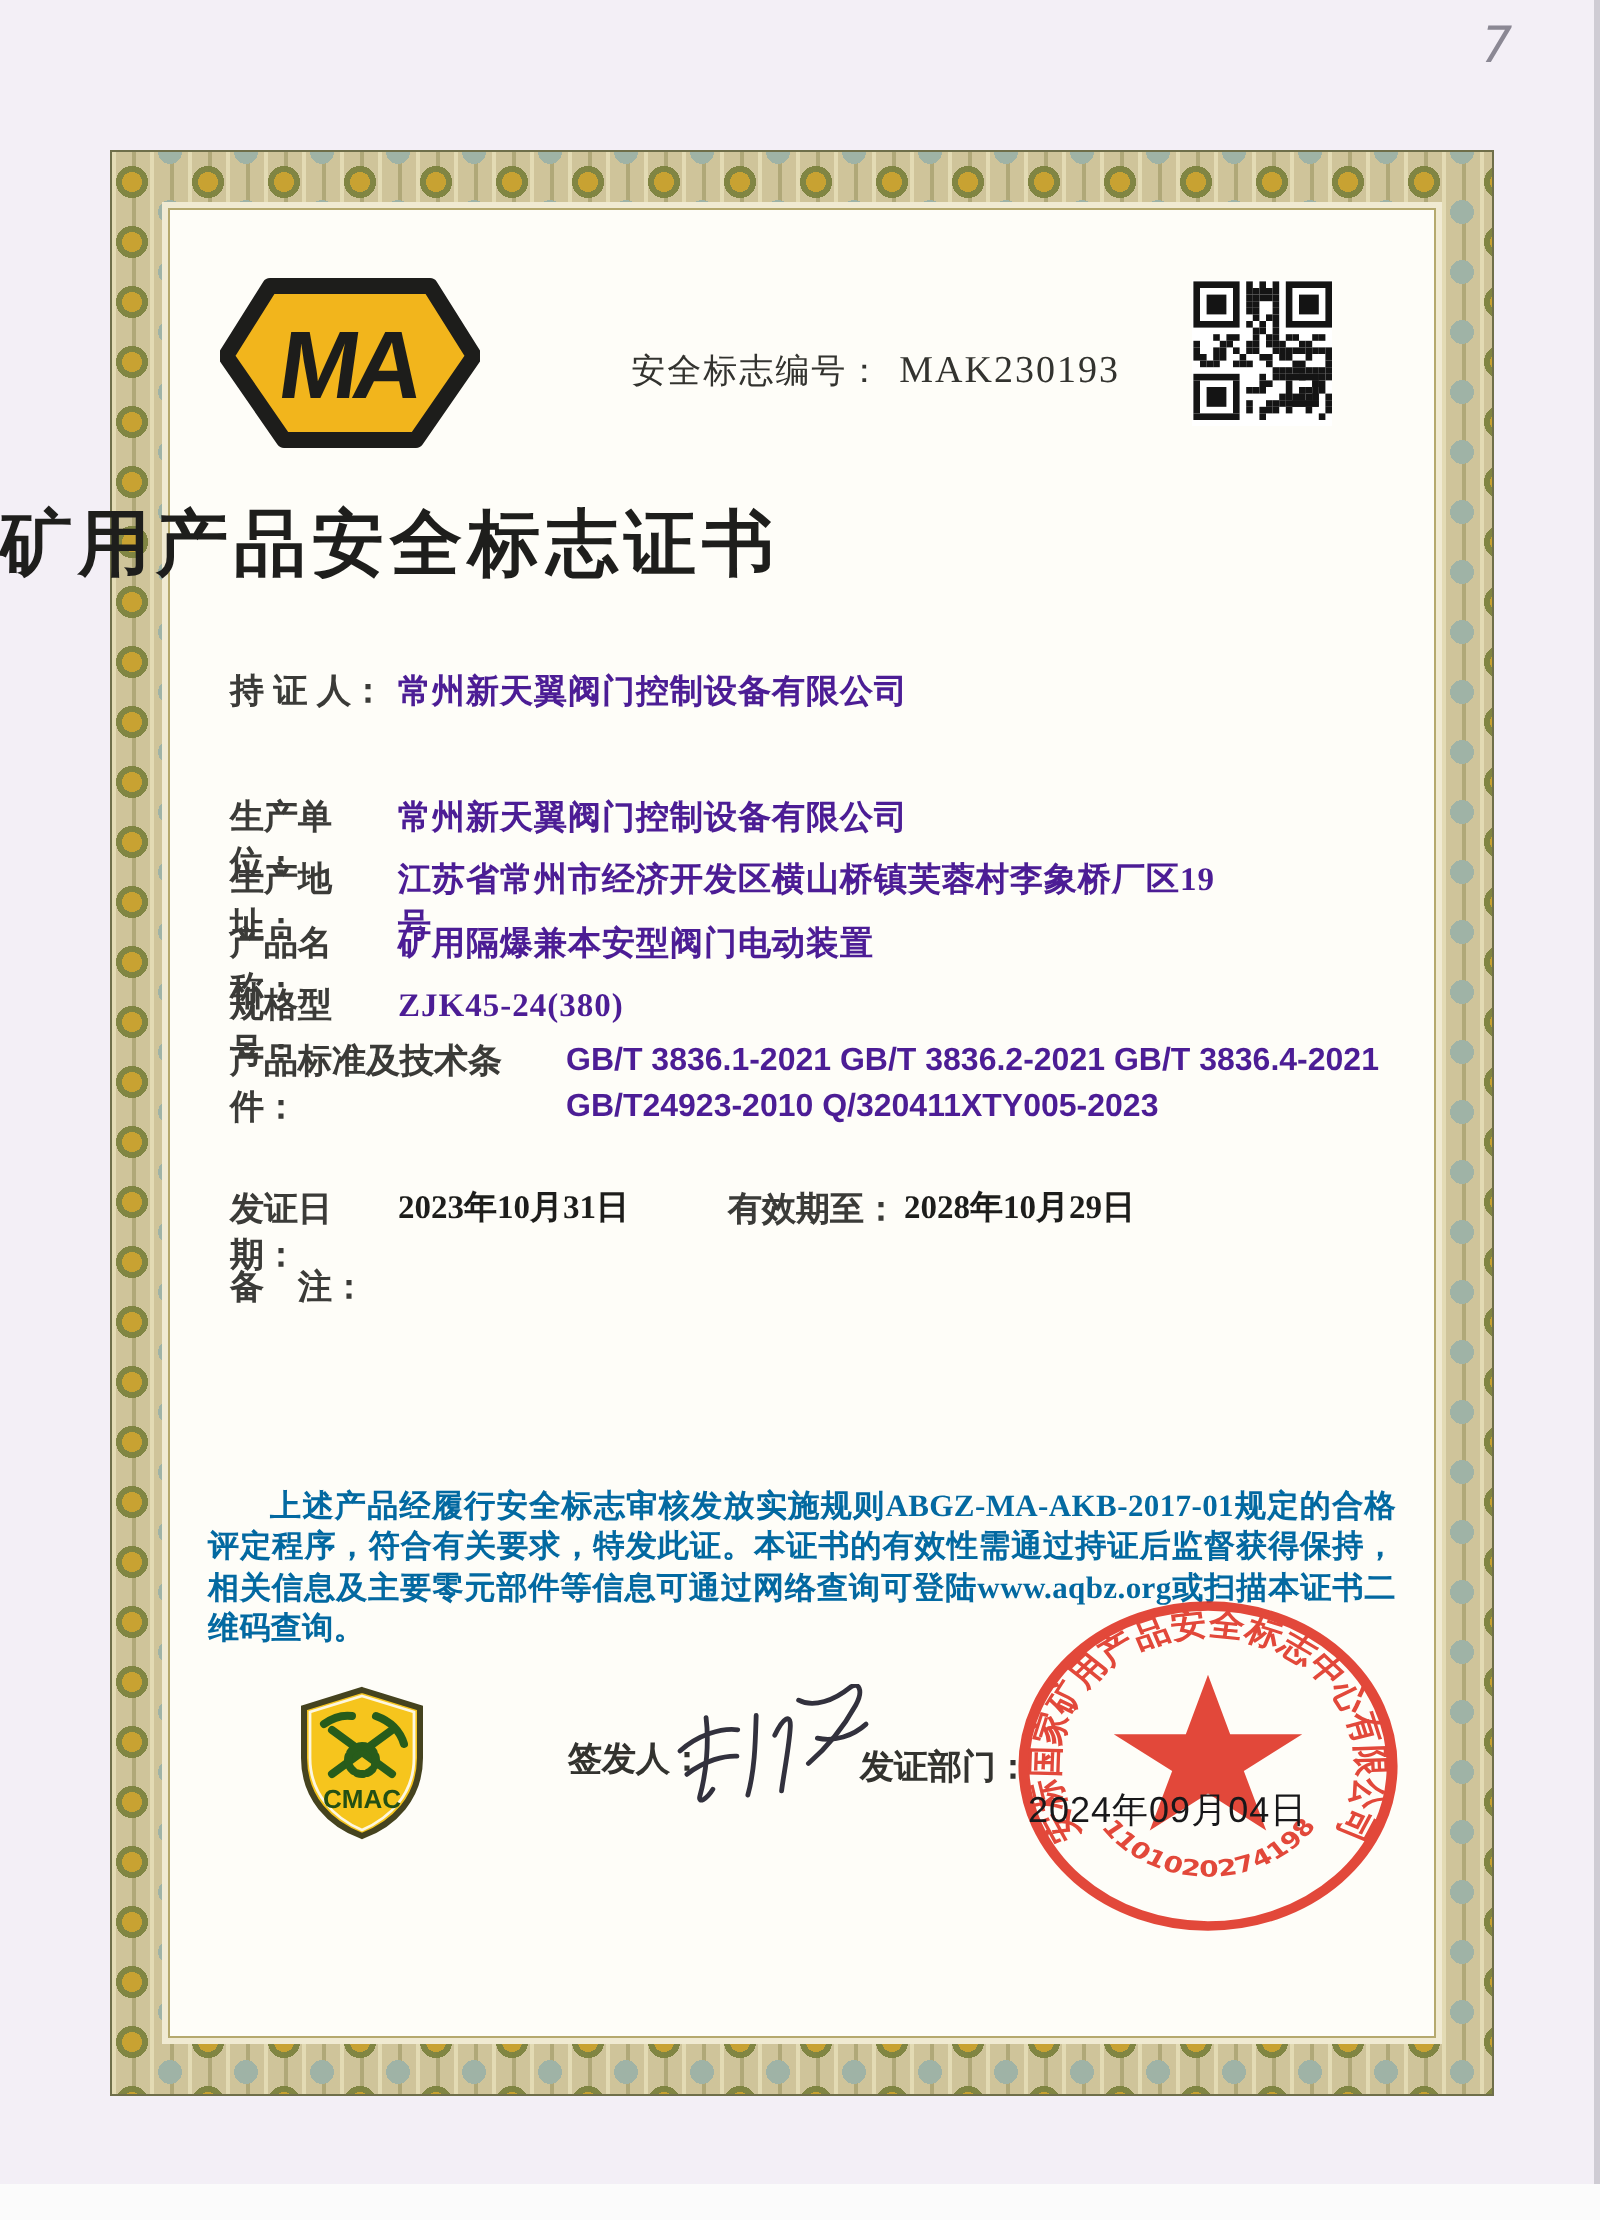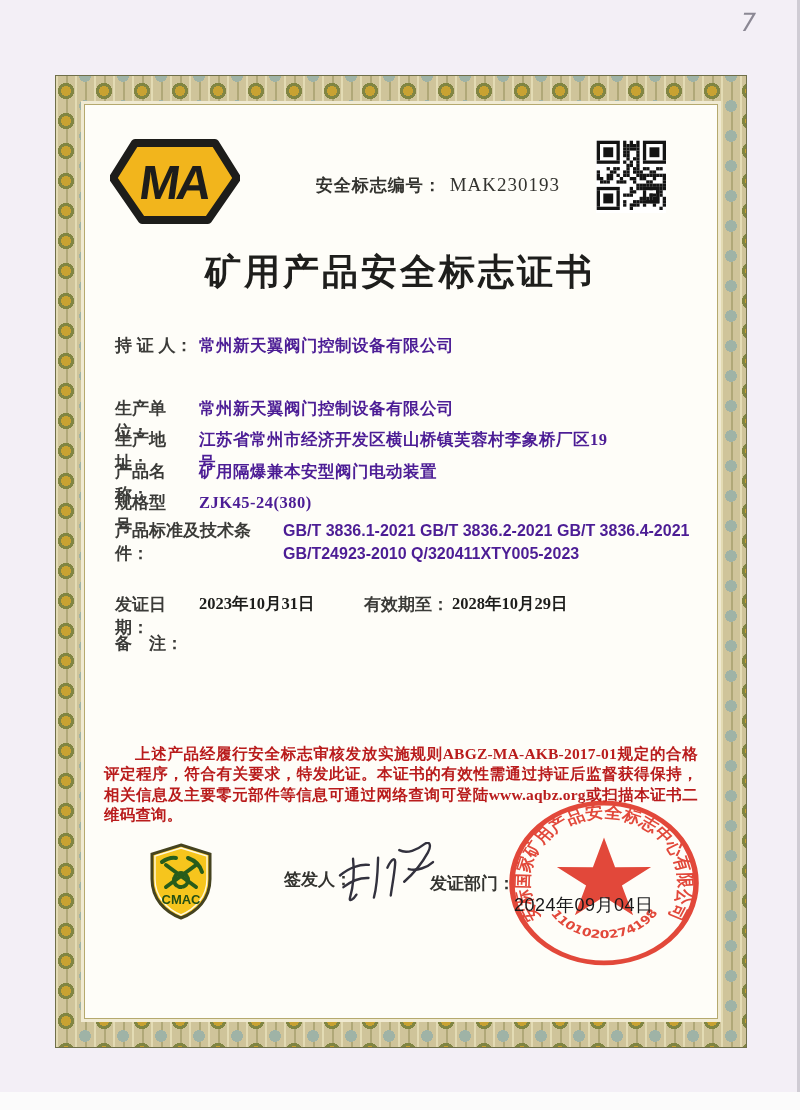--- a/index.html
+++ b/index.html
@@ -22,40 +22,40 @@
          repeating-linear-gradient(90deg, #e3dbb4 0 2px, #cfc49a 2px 10px, #b0a878 10px 12px, #cfc49a 12px 19px);
        background-size:38px 30px,38px 30px,38px 30px,auto;}
   .frame-inner{width:100%;height:100%;box-sizing:border-box;background:#fefdf8;
        border:1px solid #b5a96e;box-shadow:0 0 0 3px #f0ead2;}
 
   .content{position:absolute;inset:0;}
 
   
   .ma-logo{position:absolute;left:110px;top:138px;}
   .certno{position:absolute;left:0;top:174px;width:560px;text-align:right;font-size:17px;color:#33332f;}
-  .certno .lbl{font-weight:700;letter-spacing:1px;margin-top:41px;}
+  .certno .lbl{font-weight:400;letter-spacing:1px;margin-top:41px;}
   .certno .val{font-family:"Liberation Serif",serif;font-size:19px;letter-spacing:1px;margin-left:8px;}
   .qr{position:absolute;left:596px;top:140px;}
 
-  .title{position:absolute;left:0;top:248px;width:800px;text-align:center;
+  .title{position:absolute;left:0;top:248px;width:800px;text-align:left;
        font-size:36px;font-weight:900;color:#1e1e1c;letter-spacing:3px;}
 
   
   .frow{position:absolute;left:115px;width:600px;font-size:17px;}
   .frow .lbl{display:inline-block;width:84px;color:#3b3b38;font-weight:600;vertical-align:top;}
   .frow .lbl.wide{width:168px;}
   .frow .val{display:inline-block;max-width:420px;vertical-align:top;
        font-family:"Liberation Serif",serif;font-weight:700;font-size:16.5px;color:#4c1d95;
        letter-spacing:.5px;line-height:23px;}
   .frow .val.std{font-family:"Liberation Sans",sans-serif;font-size:16px;letter-spacing:0;max-width:410px;}
   .frow .val2{display:inline-block;width:165px;font-family:"Liberation Serif",serif;font-weight:700;
        font-size:16.5px;color:#1d1d1b;vertical-align:top;}
 
   .statement{position:absolute;left:104px;top:728px;width:594px;text-indent:2em;
-       font-family:"Liberation Serif",serif;font-weight:700;font-size:15.5px;color:#b91c1c;
+       font-family:"Liberation Serif",serif;font-weight:700;font-size:15.5px;color:#0369a1;
        line-height:20.5px;text-align:justify;letter-spacing:.2px;}
 
   
   .cmac-logo{position:absolute;left:144px;top:842px;}
   .signer-lbl{position:absolute;left:284px;top:868px;font-size:17px;font-weight:600;color:#33332f;}
   .signature{position:absolute;left:330px;top:842px;}
   .dept-lbl{position:absolute;left:430px;top:872px;font-size:17px;font-weight:600;color:#33332f;}
 
   .stamp{position:absolute;left:505px;top:797px;opacity:.9;}
   .stamp-date{position:absolute;left:514px;top:893px;font-size:18px;font-weight:400;color:#18181a;

